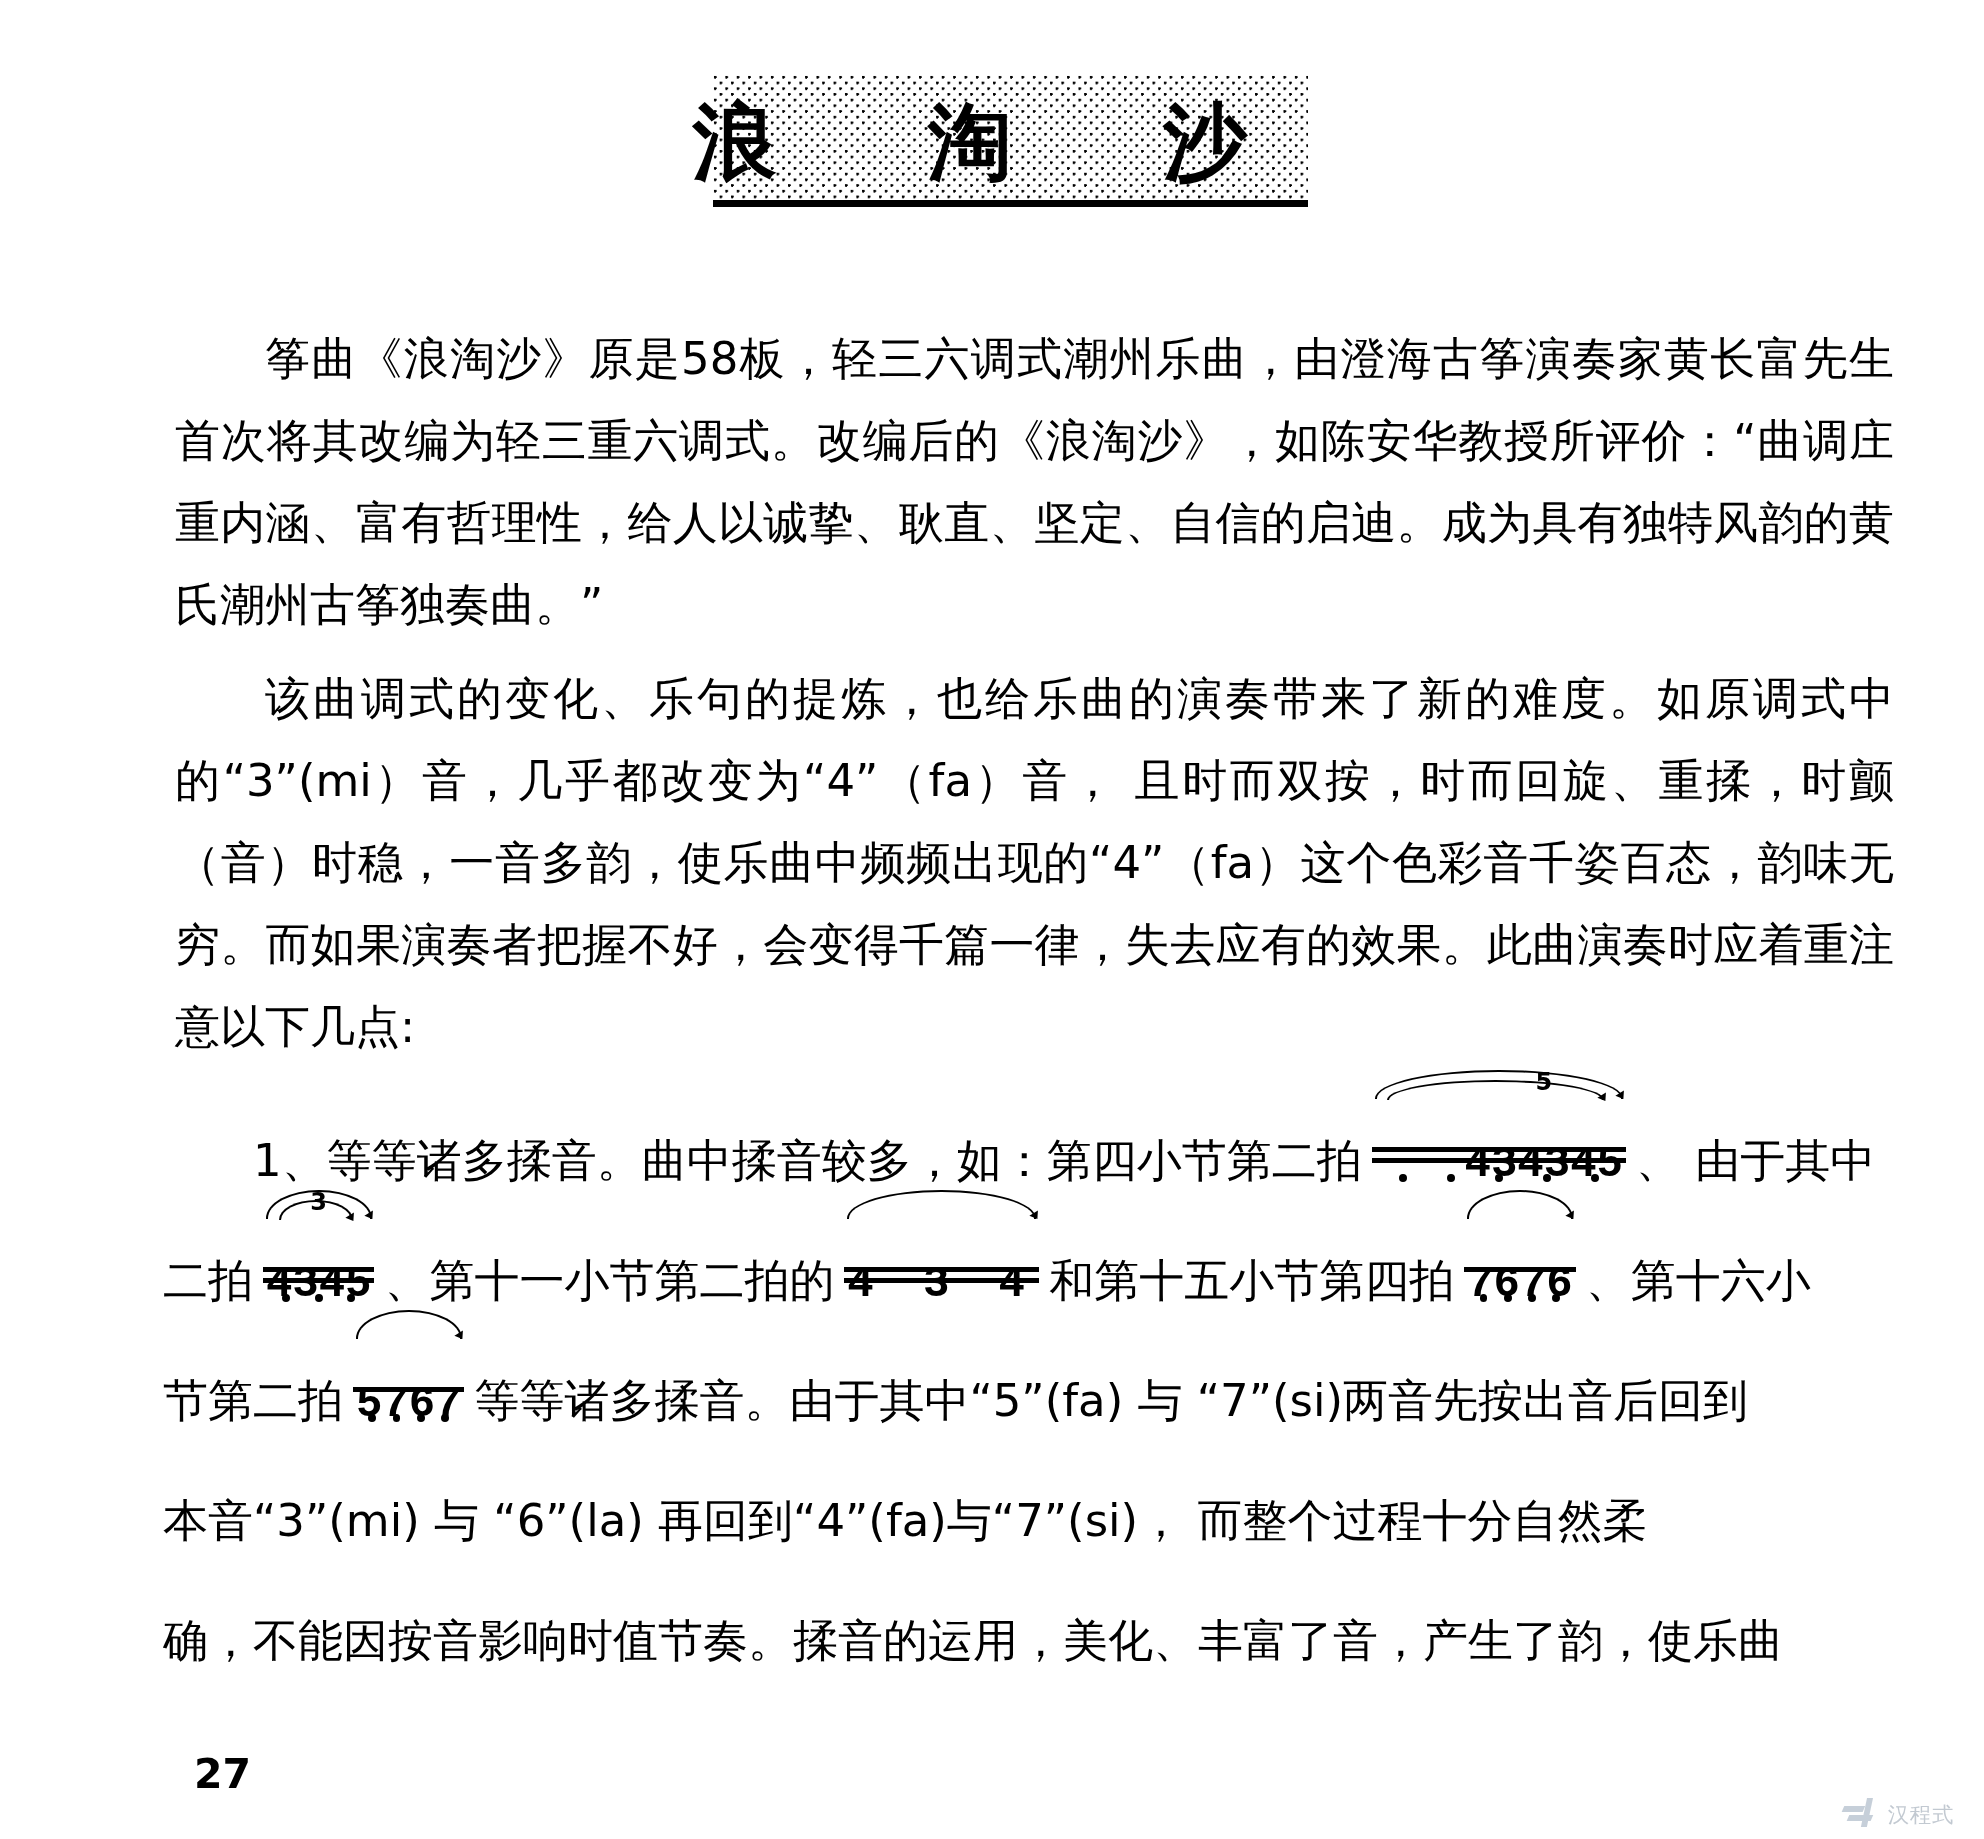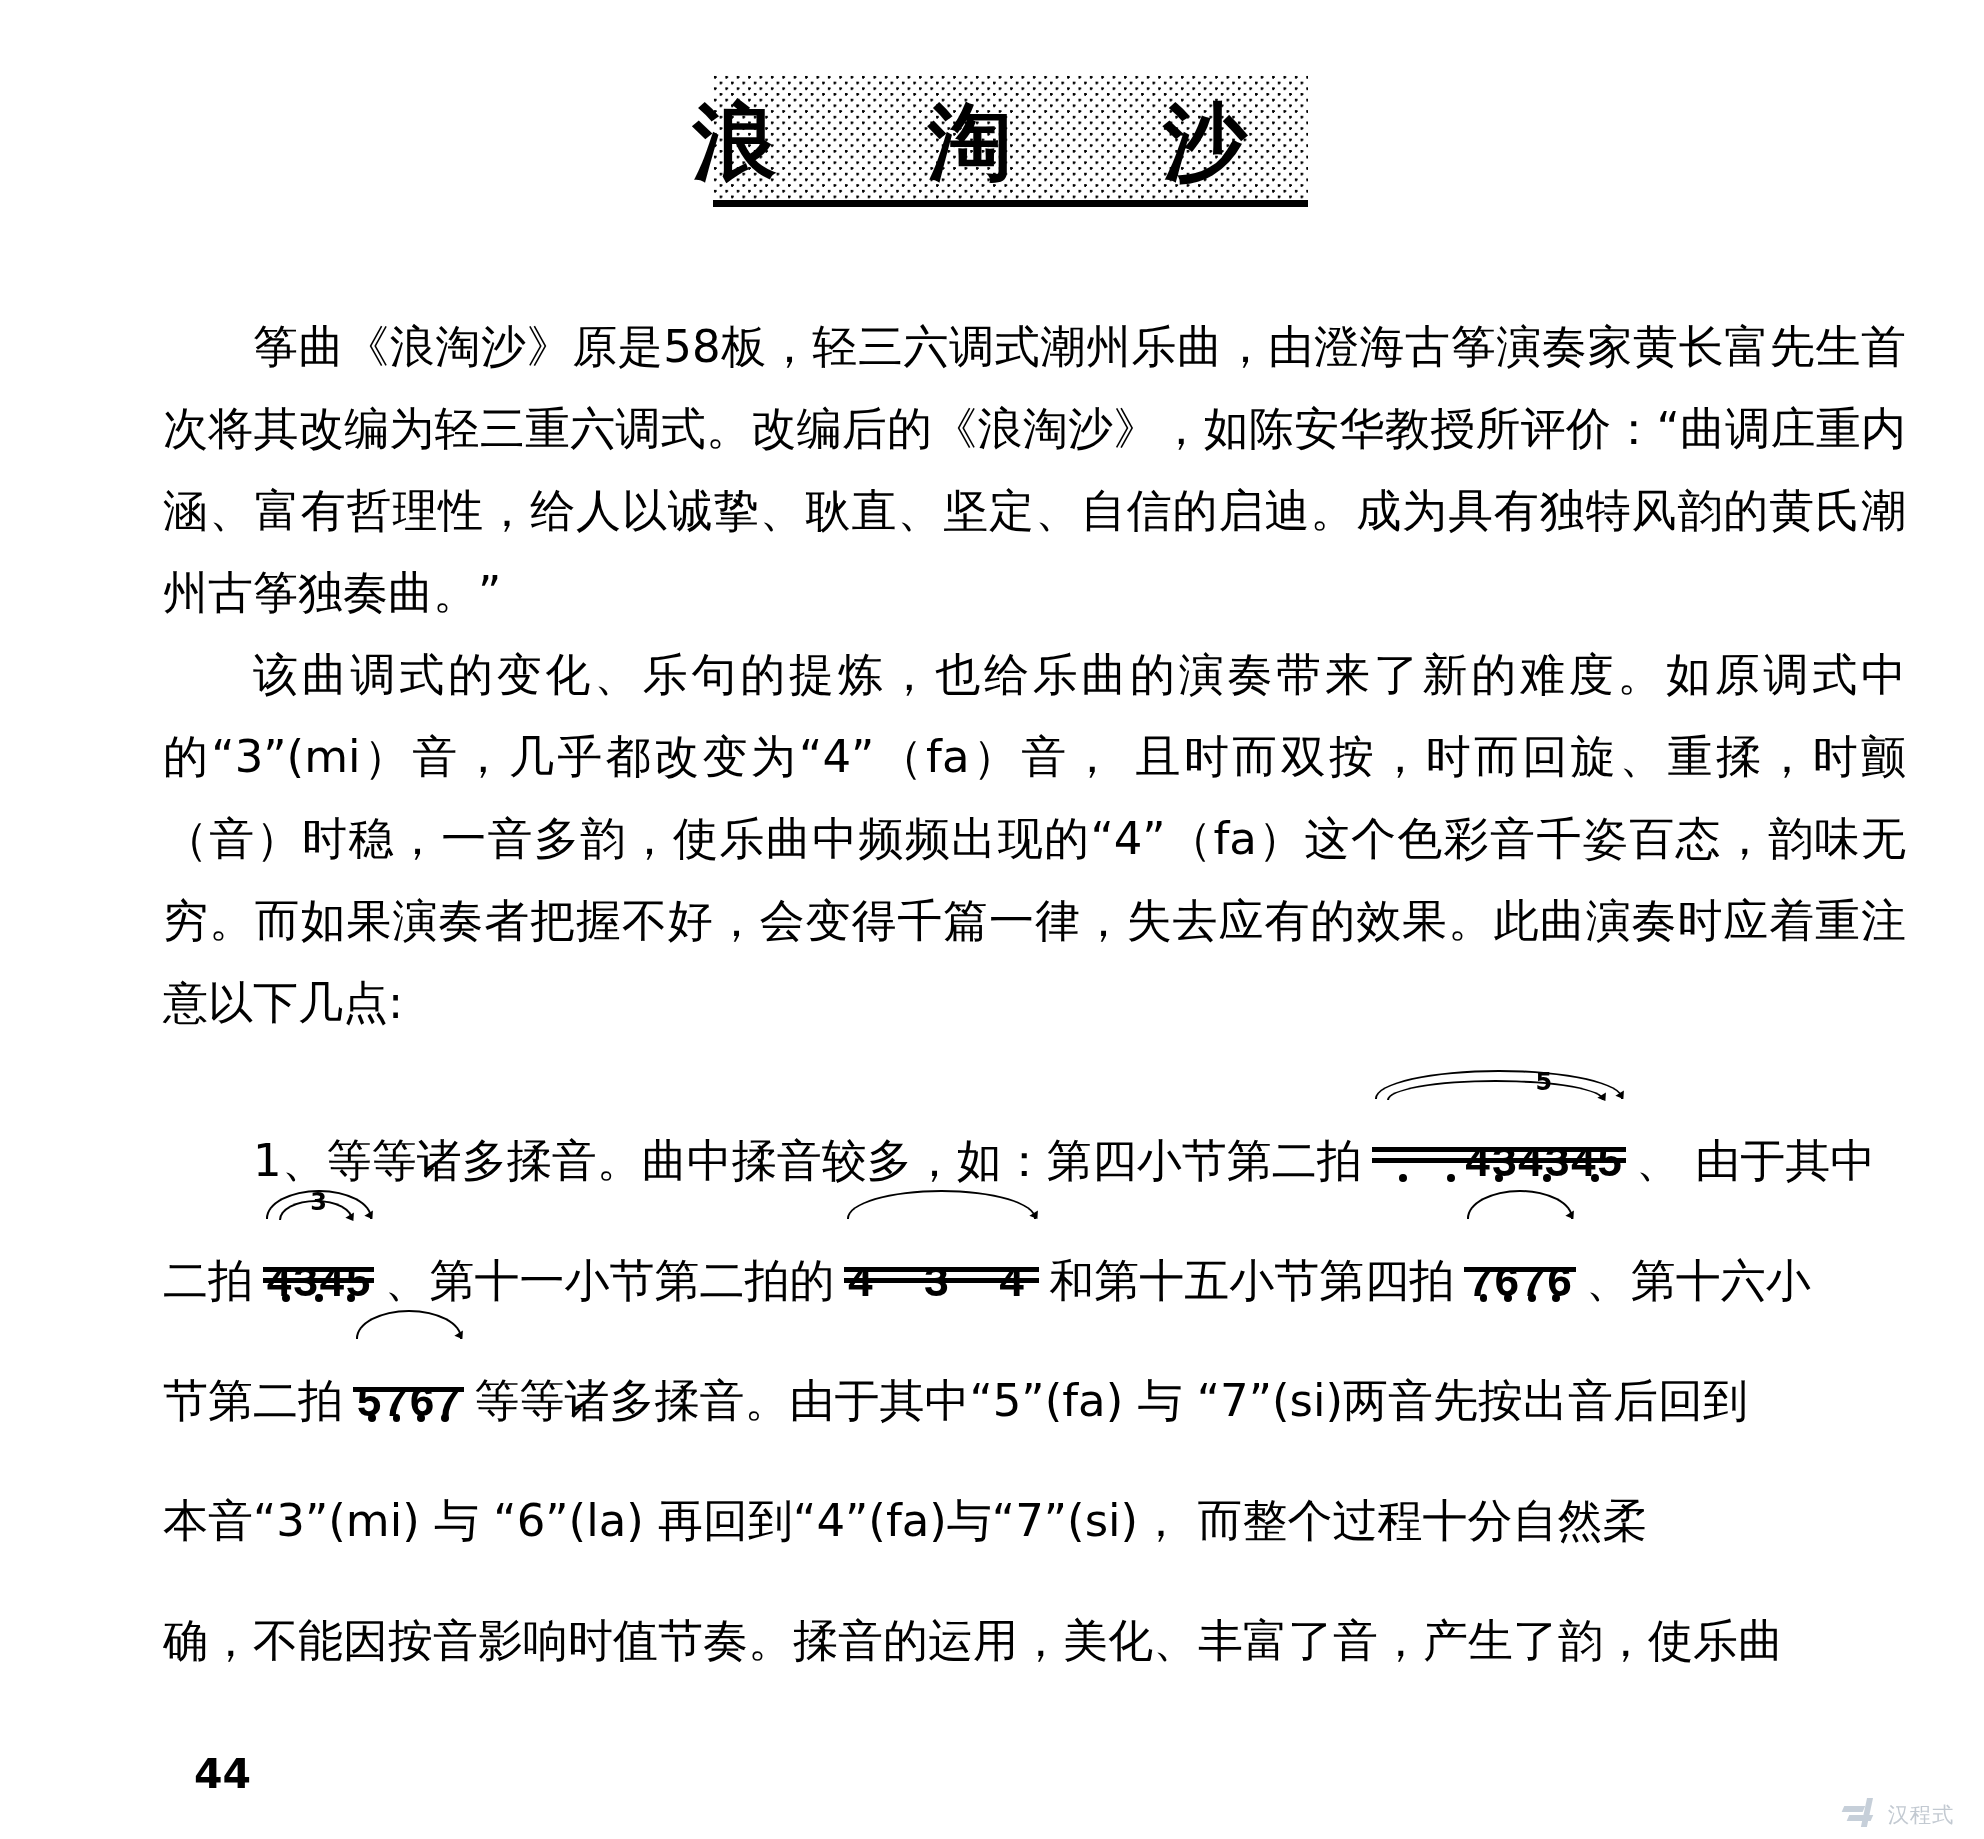--- a/index.html
+++ b/index.html
@@ -54,21 +54,21 @@
     left: 163px;
     top: 306px;
     width: 1743px;
   }
   .para {
     font-size: 45px;
     line-height: 82px;
     letter-spacing: 0px;
     text-align: justify;
     text-justify: inter-character;
-    margin: 0;
+    margin: 12px;
     font-family: "DejaVu Sans", "Liberation Sans", sans-serif;
     font-weight: 500;
   }
   .indent2 { text-indent: 90px; }
 
   
   #list-block {
     position: absolute;
     left: 163px;
     top: 1101px;
@@ -270,21 +270,21 @@
           <span></span>
           <span></span>
           <span></span>
           <span></span>
         </span></span><span>等等诸多揉音。由于其中“5”(fa) 与 “7”(si)两音先按出音后回到</span></p>
 
   <p class="lpara">本音“3”(mi) 与 “6”(la) 再回到“4”(fa)与“7”(si)， 而整个过程十分自然柔</p>
   <p class="lpara">确，不能因按音影响时值节奏。揉音的运用，美化、丰富了音，产生了韵，使乐曲</p>
 </div>
 
-<div id="page-number">44</div>
+<div id="page-number">27</div>
 
 <div id="watermark">
   <div class="wm-mark">
     <span class="b1"></span>
       <span class="b2"></span>
       <span class="b3"></span>
   </div>
   <div class="wm-text">汉程式</div>
 </div>
 

